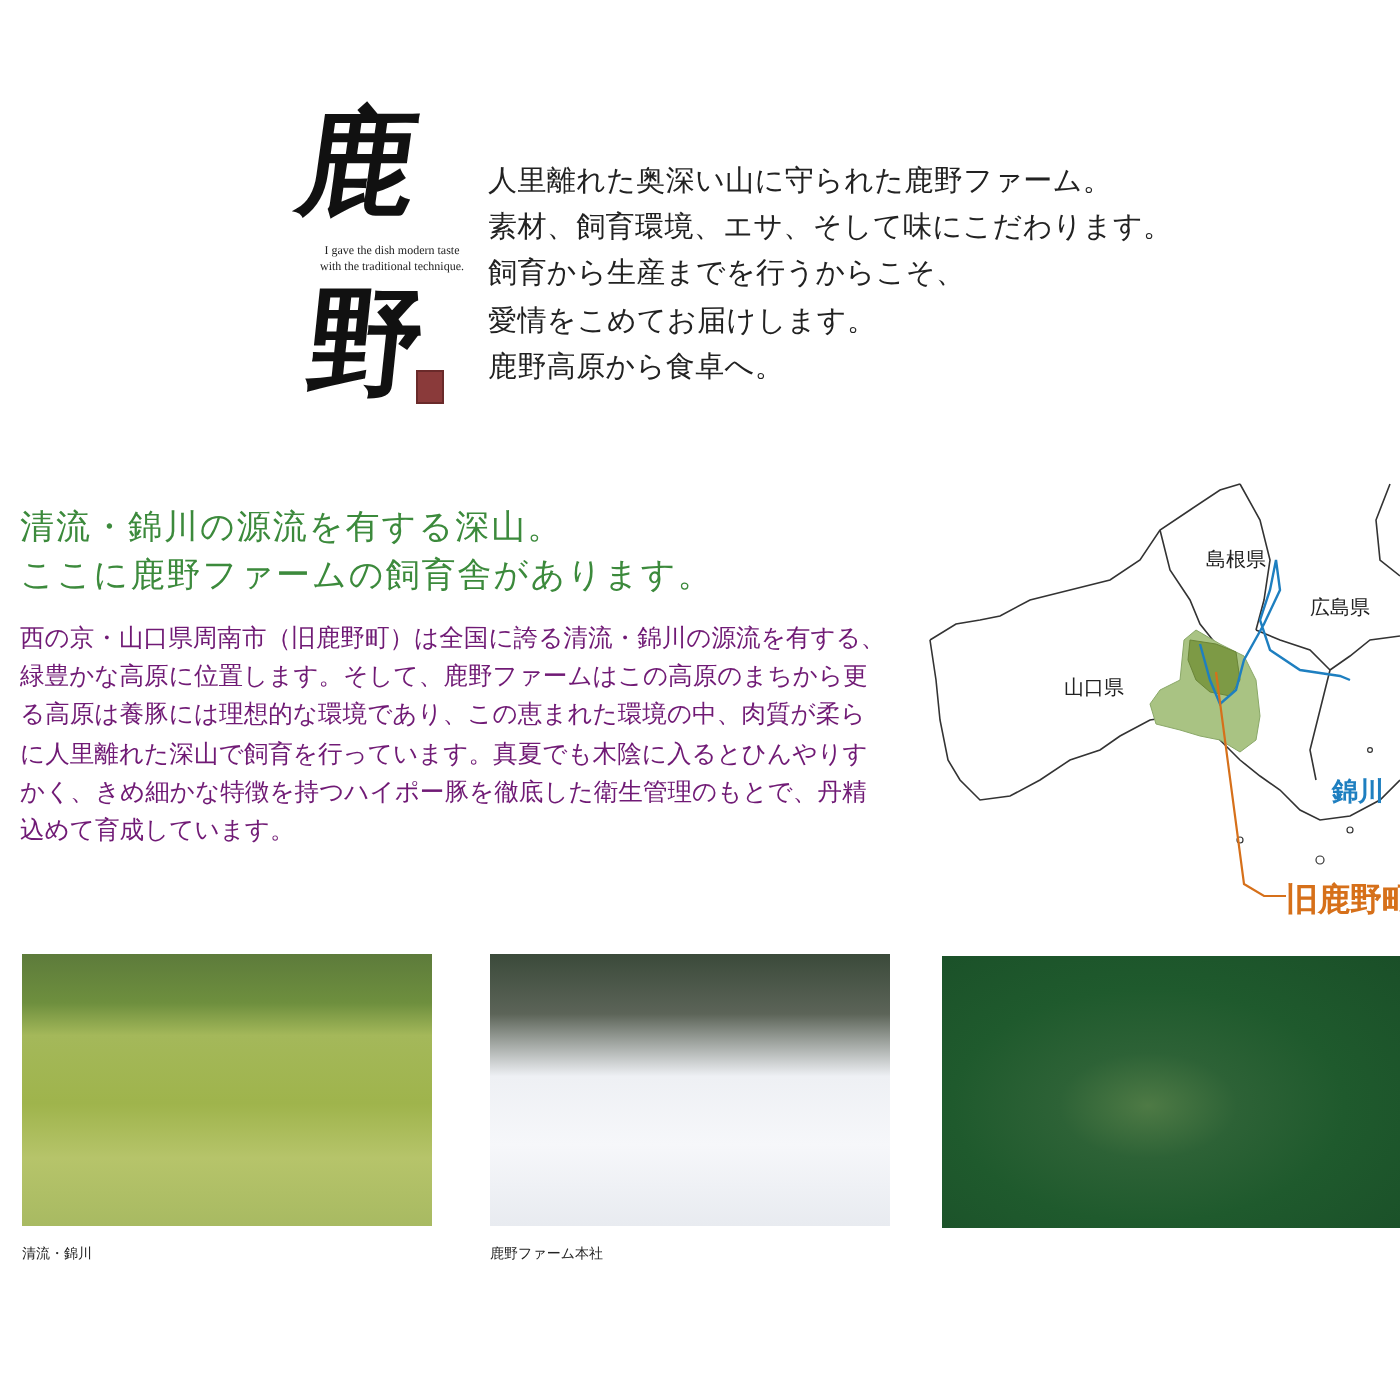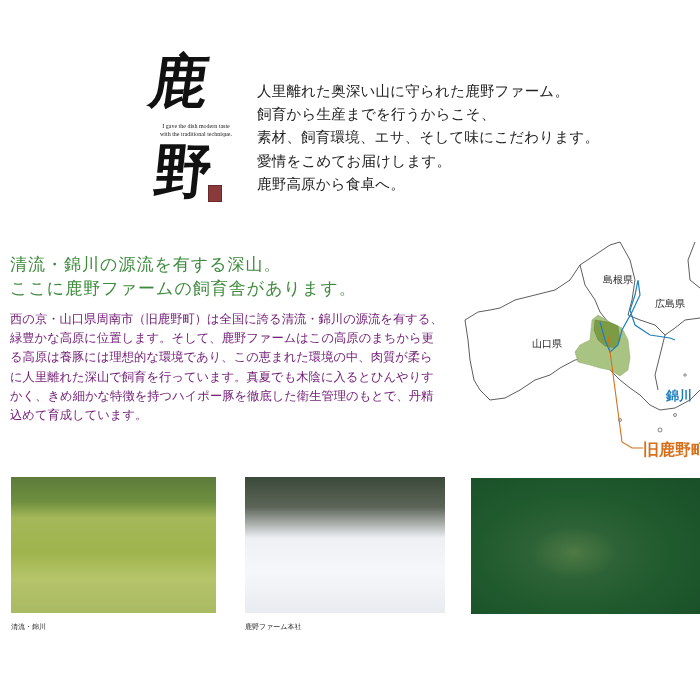--- a/index.html
+++ b/index.html
@@ -8,21 +8,21 @@
 
   
   .logo { left: 140px; top: 50px; width: 110px; height: 165px; }
   .logo-char { position: absolute; font-family: "DejaVu Serif", serif; font-weight: bold; color: #111; line-height: 1; }
   .logo-char.top { left: 10px; top: 2px; font-size: 58px; transform: skewX(-8deg); }
   .logo-char.bottom { left: 14px; top: 92px; font-size: 58px; transform: skewX(-6deg); }
   .logo-tagline { position: absolute; left: -4px; top: 72px; width: 120px; font-family: "Liberation Serif", serif; font-size: 6px; line-height: 8px; text-align: center; color: #222; }
   .logo-seal { position: absolute; left: 68px; top: 135px; width: 12px; height: 15px; background: #8a3a3a; border: 1px solid #6a2a2a; }
 
   
-  .intro { left: 257px; top: 80px; width: 360px; font-size: 14.5px; line-height: 23.2px; letter-spacing: 0.2px; color: #222; }
+  .intro { left: 244px; top: 80px; width: 360px; font-size: 14.5px; line-height: 23.2px; letter-spacing: 0.2px; color: #222; }
   .intro div { white-space: nowrap; }
 
   
   .headline { left: 10px; top: 252px; width: 450px; font-size: 17px; line-height: 24px; color: #3c8a3c; letter-spacing: 1px; }
   .headline div { white-space: nowrap; }
 
   
   .body-text { left: 10px; top: 310px; width: 445px; font-size: 12.3px; line-height: 19.2px; color: #701a75; }
   .body-text div { white-space: nowrap; }
 
@@ -50,22 +50,22 @@
   <div class="logo-tagline">
     <div>I gave the dish modern taste</div>
     <div>with the traditional technique.</div>
   </div>
   <span class="logo-char bottom">野</span>
   <div class="logo-seal"></div>
 </div>
 
 <div class="abs intro">
   <div>人里離れた奥深い山に守られた鹿野ファーム。</div>
+  <div>素材、飼育環境、エサ、そして味にこだわります。</div>
   <div>飼育から生産までを行うからこそ、</div>
-  <div>素材、飼育環境、エサ、そして味にこだわります。</div>
   <div>愛情をこめてお届けします。</div>
   <div>鹿野高原から食卓へ。</div>
 </div>
 
 <div class="abs headline">
   <div>清流・錦川の源流を有する深山。</div>
   <div>ここに鹿野ファームの飼育舎があります。</div>
 </div>
 
 <div class="abs body-text">

